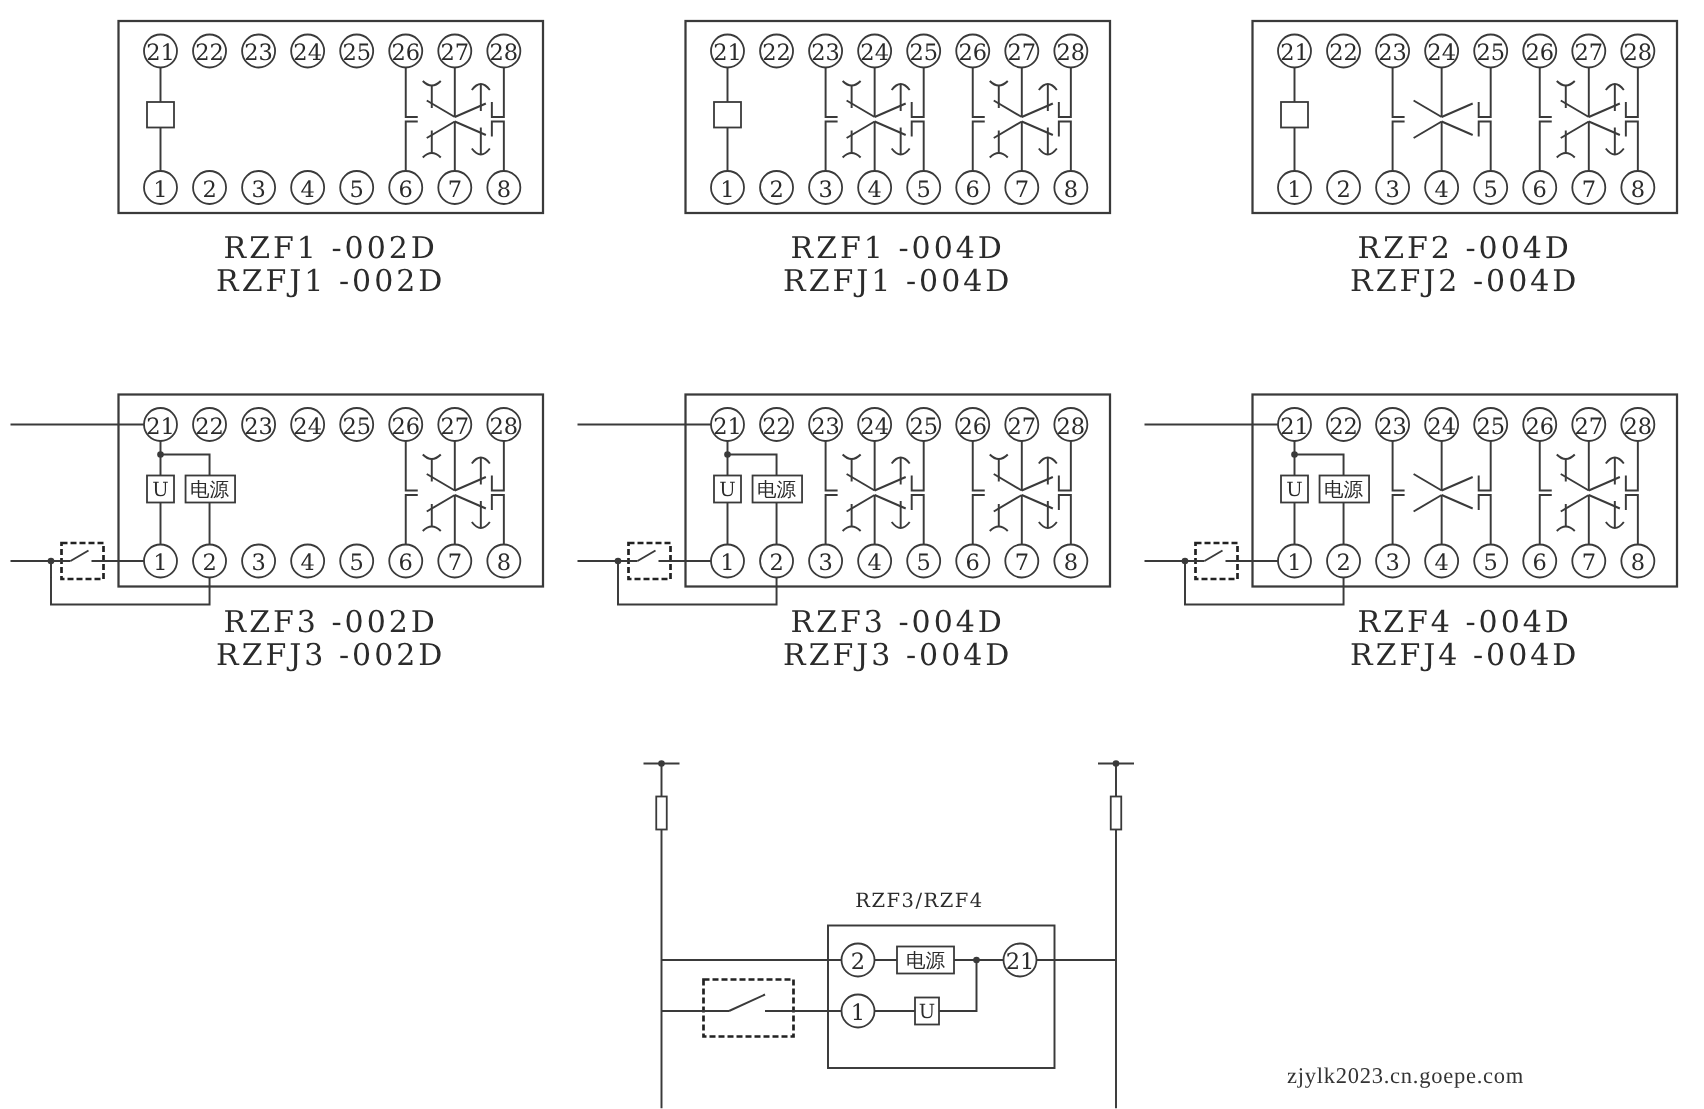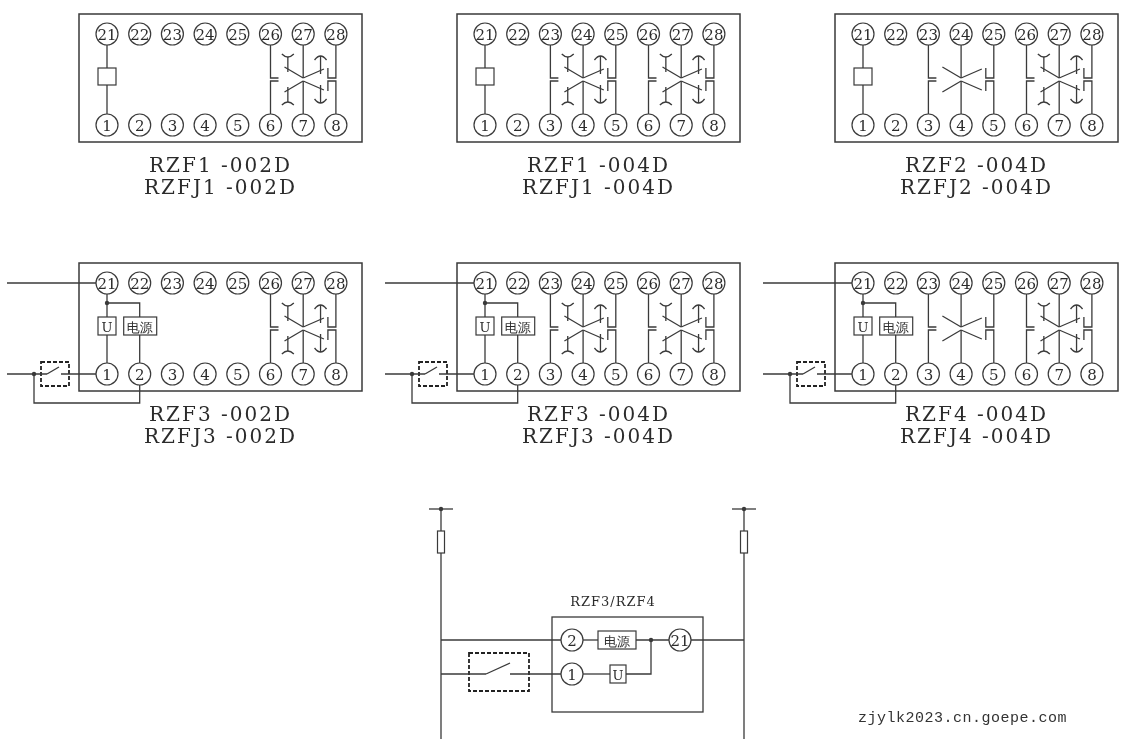--- a/index.html
+++ b/index.html
@@ -5,21 +5,21 @@
   html, body { margin: 0; padding: 0; background: #ffffff; }
   body { width: 1136px; height: 739px; position: relative; overflow: hidden; }
   #stage { position: absolute; left: 0; top: 0; width: 1084px; height: 739px; text-align: right; }
   svg text { font-family: "DejaVu Serif", "Liberation Serif", serif; fill: #2b2b2b; }
   .pin-num { font-size: 15px; }
   .model-label { font-size: 20px; letter-spacing: 2px; }
   .small-label { font-size: 13px; letter-spacing: 1px; }
   .box-label { font-size: 13px; }
   .watermark {
     position: absolute; left: 858px; top: 710px;
-    font-family: Liberation Mono, monospace;
+    font-family: Liberation Serif, serif;
     font-size: 15px; color: #333333; letter-spacing: 0.5px;
   }
 </style>
 </head>
 <body>
 
 <div id="stage">
   <svg id="diagram" width="1136" height="739" viewBox="0 0 1136 739" xmlns="http://www.w3.org/2000/svg">
       <g>
         <rect x="79" y="14" width="283" height="128" fill="none" stroke="#3a3a3a" stroke-width="1.5"></rect>

